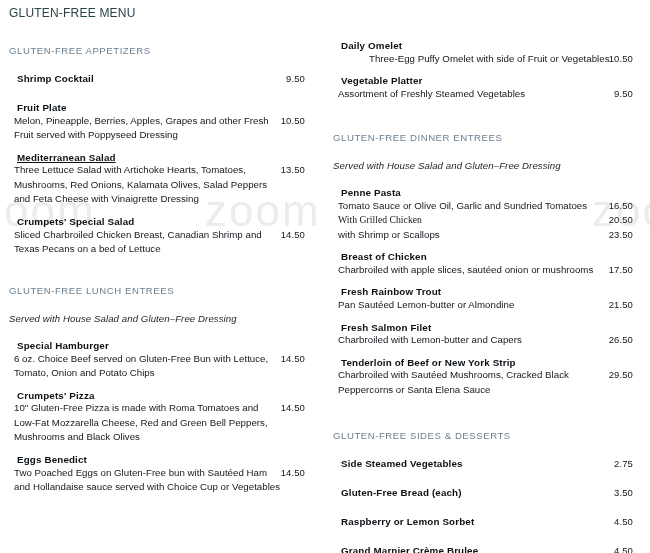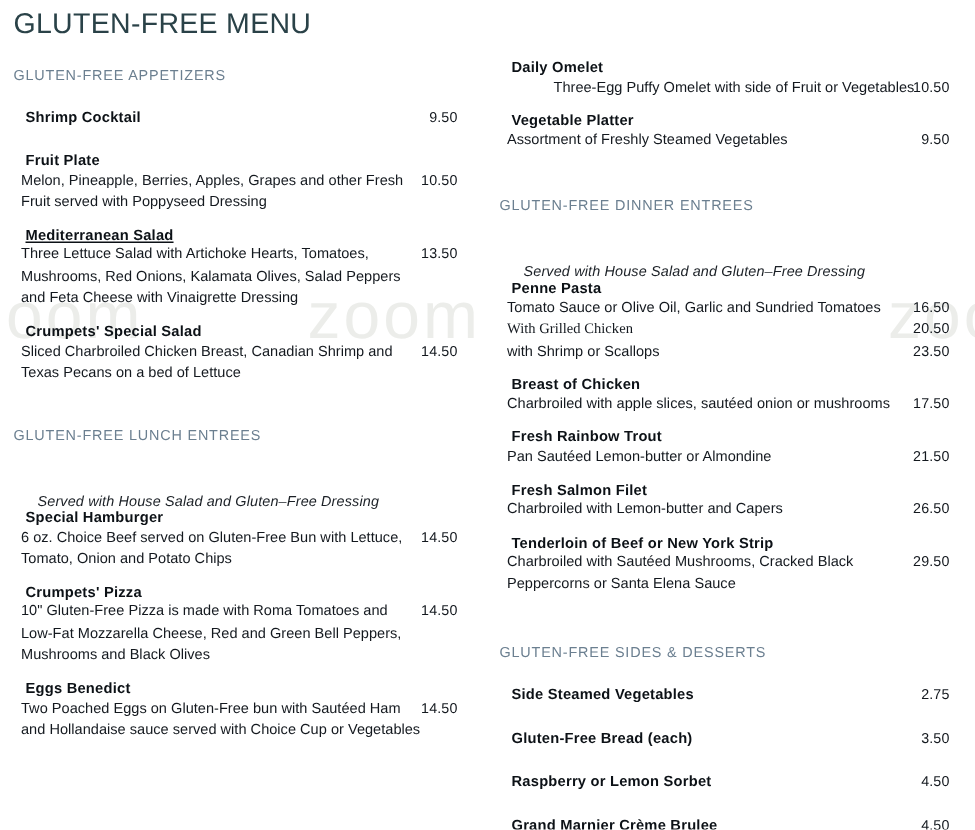--- a/index.html
+++ b/index.html
@@ -45,21 +45,21 @@
     z-index: 1;
     width: 650px;
     height: 553px;
     padding: 0;
   }
 
   .title {
     position: absolute;
     left: 9px;
     top: 6px;
-    font-size: 19px;
+    font-size: 12px;
     font-weight: 400;
     color: #2a4248;
     letter-spacing: 0.2px;
     text-align: right;
   }
 
   .col {
     position: absolute;
     top: 0;
     width: 320px;
@@ -73,21 +73,21 @@
     color: #6b7f90;
     font-weight: 400;
     margin: 0;
     white-space: nowrap;
   }
 
   .section-note {
     font-size: 9.6px;
     font-style: italic;
     color: #1b2026;
-    margin: 16px;
+    margin: 0;
     letter-spacing: 0.1px;
     white-space: nowrap;
   }
 
   .item {
     position: relative;
   }
 
   .item-name {
     font-size: 9.8px;

